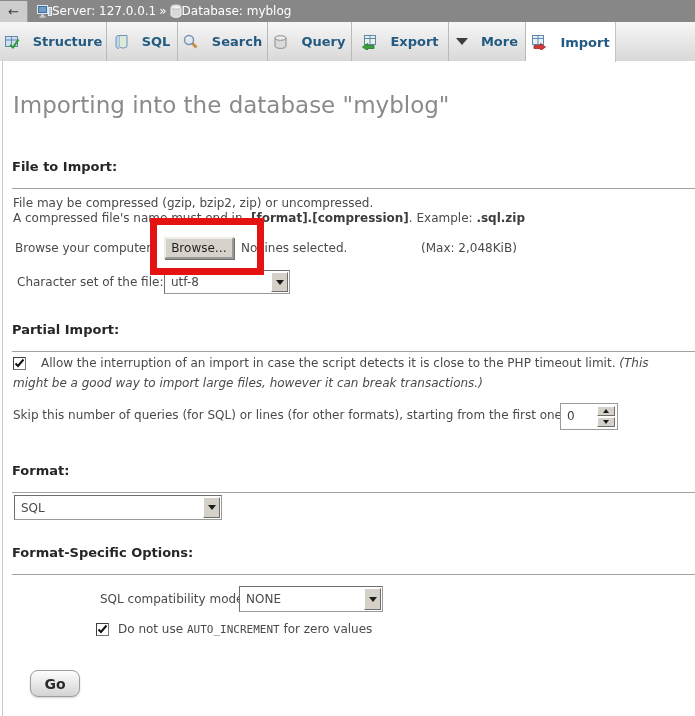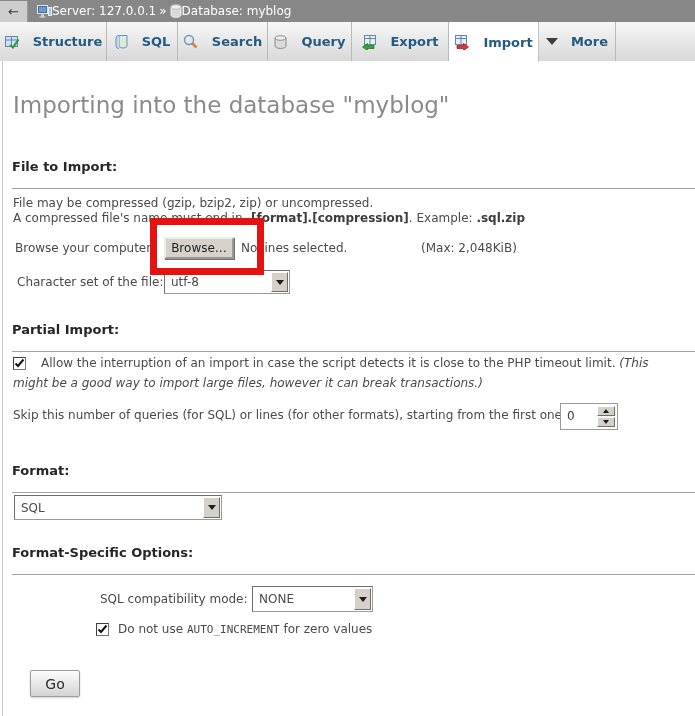--- a/index.html
+++ b/index.html
@@ -75,23 +75,23 @@
   }
   .spin {
     position:absolute; left:560px; top:403px; width:58px; height:27px;
     border:1px solid #9a9a9a; background:#fff; display:flex;
   }
   .spin-val { flex:1; padding:5px 0 0 6px; font-size:12px; color:#3f3f3f; }
   .spin-btns { width:18px; display:flex; flex-direction:column; margin:2px; gap:1px; }
   .spin-btn { flex:1; background:#d5d1c9; border:1px solid; border-color:#fff #6e6e6e #6e6e6e #fff; display:flex; align-items:center; justify-content:center; cursor:default; }
   .go-btn {
     position:absolute; left:30px; top:670px; width:50px; height:27px;
-    border:1px solid #9c9c9c; border-radius:2px;
+    border:1px solid #9c9c9c; border-radius:8px;
     background:linear-gradient(#fdfdfd,#d3d3d3);
-    font-weight:normal; font-size:14px; color:#2a2a2a;
+    font-weight:bold; font-size:14px; color:#2a2a2a;
     display:flex; align-items:center; justify-content:center;
     box-shadow:0 1px 2px rgba(0,0,0,0.18); cursor:default;
   }
   .red-box {
     position:absolute; left:150px; top:218px; width:114px; height:57px;
     border:7px solid #e51212; z-index:50; pointer-events:none;
   }
 </style>
 </head>
 <body>
@@ -168,34 +168,34 @@
       <span>
         <svg width="16" height="16" viewBox="0 0 16 16">
           <rect x="3.5" y="1.5" width="11" height="9" fill="#e7f0e4" stroke="#5f87b0"></rect>
           <line x1="3.5" y1="4.5" x2="14.5" y2="4.5" stroke="#5f87b0"></line>
           <line x1="9" y1="1.5" x2="9" y2="10.5" stroke="#5f87b0"></line>
           <path d="M13 11.5 h-6.5 v-2 l-5 3.5 5 3.5 v-2 h6.5 z" fill="#3aa23a" stroke="#1f7a1f" stroke-width="0.8"></path>
         </svg>
       </span>
       <span>Export</span>
     </div>
+    <div class="tab" style="width:77px">
+      <span class="tri-down-sm"></span>
+      <span>More</span>
+    </div>
     <div class="tab active" style="width:90px">
       <span>
         <svg width="16" height="16" viewBox="0 0 16 16">
           <rect x="1.5" y="1.5" width="11" height="9" fill="#e9eef5" stroke="#5f87b0"></rect>
           <line x1="1.5" y1="4.5" x2="12.5" y2="4.5" stroke="#5f87b0"></line>
           <line x1="7" y1="1.5" x2="7" y2="10.5" stroke="#5f87b0"></line>
           <path d="M3 11.5 h6.5 v-2 l5 3.5 -5 3.5 v-2 h-6.5 z" fill="#d23a3a" stroke="#a32020" stroke-width="0.8"></path>
         </svg>
       </span>
       <span>Import</span>
-    </div>
-    <div class="tab" style="width:77px">
-      <span class="tri-down-sm"></span>
-      <span>More</span>
     </div>
   </div>
 
   <div class="left-rule"></div>
 
   <div class="page-title">Importing into the database "myblog"</div>
 
   <div class="section-heading" style="top:159px">File to Import:</div>
   <div class="txt" style="left:13px; top:196px">File may be compressed (gzip, bzip2, zip) or uncompressed.</div>
   <div class="txt" style="left:13px; top:211px">
@@ -239,21 +239,21 @@
   <div class="section-heading" style="top:463px">Format:</div>
   <div class="csel" style="left:14px; top:495px; width:208px; height:25px">
     <span class="csel-val">SQL</span>
     <span class="csel-btn">
         <span class="tri-dn"></span>
       </span>
   </div>
 
   <div class="section-heading" style="top:545px">Format-Specific Options:</div>
   <div class="txt" style="left:100px; top:592px">SQL compatibility mode:</div>
-  <div class="csel" style="left:252px; top:586px; width:121px; height:26px">
+  <div class="csel" style="left:239px; top:586px; width:144px; height:26px">
     <span class="csel-val">NONE</span>
     <span class="csel-btn">
         <span class="tri-dn"></span>
       </span>
   </div>
   <div class="txt" style="left:96px; top:622px">
     <span class="cbox" style="margin-right:9px">
       <svg width="11" height="11" viewBox="0 0 11 11">
           <path d="M1.5 5.5 L4 8 L9.5 1.5" fill="none" stroke="#111" stroke-width="2"></path>
         </svg>

